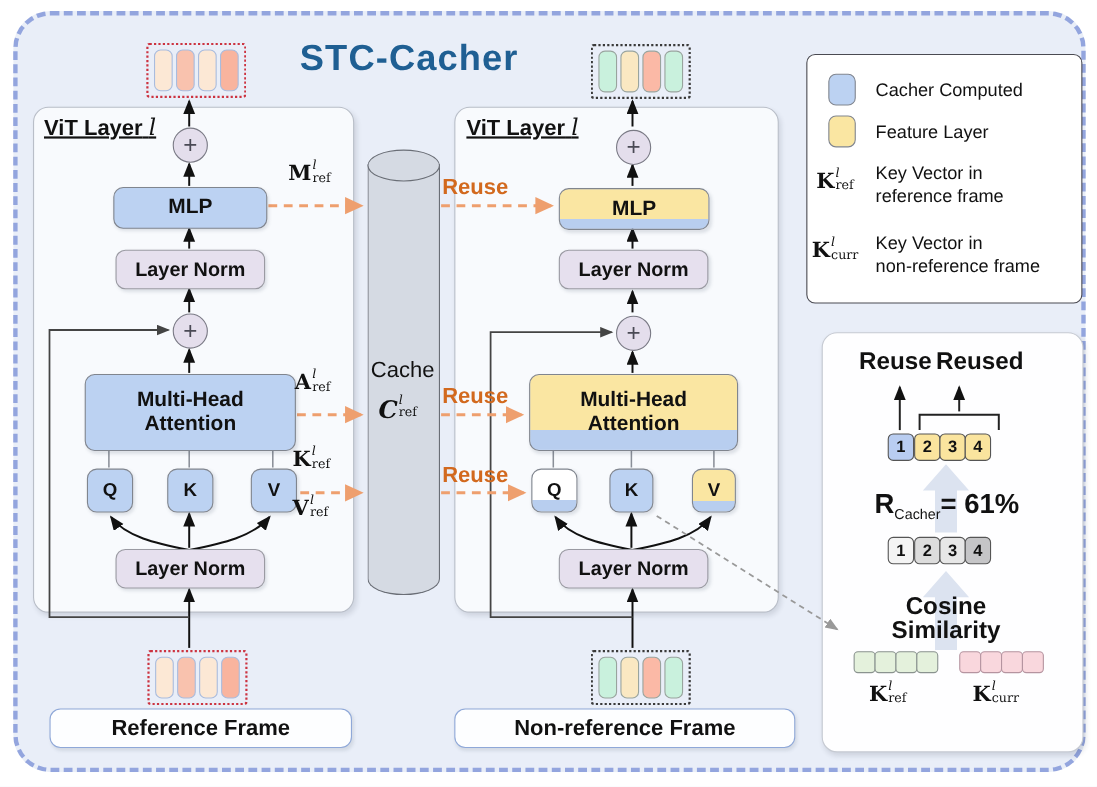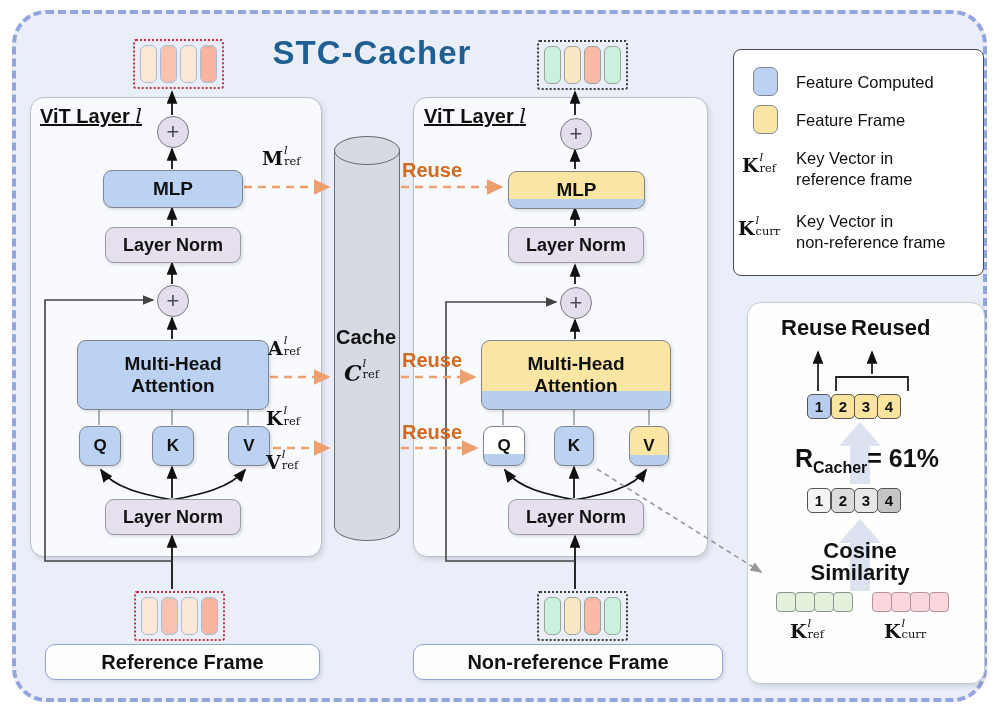--- a/index.html
+++ b/index.html
@@ -27,21 +27,21 @@
     border-radius:3px;z-index:3;}
   .tokbox.dark{border-color:#3A3A3A;}
   .tok{width:15px;height:36px;border-radius:6px;border:1.5px solid #A9BCDE;}
   .tok.g{border-color:#99A49E;}
   .cyl-body{position:absolute;left:334px;top:149px;width:64px;height:391px;background:var(--cylinder);
     border-left:1.5px solid var(--cylinder-border);border-right:1.5px solid var(--cylinder-border);
     border-bottom:1.5px solid var(--cylinder-border);border-radius:0 0 34px 34px / 0 0 15px 15px;z-index:2;}
   .cyl-top{position:absolute;left:334px;top:136px;width:64px;height:27px;background:var(--cylinder);
     border:1.5px solid var(--cylinder-border);border-radius:50%;z-index:2;}
   .cache-label{position:absolute;left:330px;top:326px;width:72px;text-align:center;
-    font-size:20px;font-weight:700;z-index:3;}
+    font-size:20px;font-weight:400;z-index:3;}
   .mlabel{position:absolute;font-family:"DejaVu Serif",serif;color:#101010;display:flex;
     align-items:flex-start;z-index:4;}
   .mlabel .letter{font-weight:bold;font-size:19px;line-height:1;}
   .mlabel .stack{display:inline-flex;flex-direction:column;margin-left:1px;margin-top:-4px;
     font-size:11.5px;line-height:11px;}
   .mlabel .stack i{font-family:"DejaVu Serif",serif;}
   .mlabel.script .letter{font-style:italic;font-weight:600;font-size:22px;}
   .reuse-txt{position:absolute;font-size:20px;font-weight:600;color:var(--orange-text);z-index:4;}
   .frame-tag{position:absolute;height:34px;background:#FDFEFF;border:1.5px solid #8FA8D8;
     border-radius:10px;display:flex;align-items:center;justify-content:center;
@@ -49,21 +49,21 @@
   .legend{position:absolute;left:733px;top:49px;width:249px;height:225px;background:#FFF;
     border:1.6px solid #4A4A52;border-radius:8px;z-index:2;}
   .swatch{position:absolute;width:23px;height:27px;border-radius:7px;border:1.5px solid #80858E;z-index:3;}
   .leg-txt{position:absolute;font-size:16.5px;font-weight:500;z-index:3;line-height:21px;}
   .ratio-panel{position:absolute;left:747px;top:302px;width:236px;height:380px;background:#FEFEFF;
     border:1px solid #C6CAD2;border-radius:14px;box-shadow:2px 3px 5px rgba(50,60,80,.14);z-index:1;}
   .rc-head{position:absolute;font-size:22px;font-weight:600;z-index:3;}
   .sq-tok{position:absolute;width:22px;height:23px;border:1.6px solid #555;border-radius:5px;
     display:flex;align-items:center;justify-content:center;font-size:15px;font-weight:600;z-index:3;}
   .ratio-formula{position:absolute;left:795px;top:444px;z-index:3;font-weight:600;font-size:25px;}
-  .ratio-formula sub{font-size:16px;font-weight:700;text-align:center;}
+  .ratio-formula sub{font-size:13px;font-weight:400;text-align:center;}
   .cos-txt{position:absolute;left:770px;width:180px;text-align:center;font-size:22px;font-weight:600;z-index:3;}
   .mini-sq{position:absolute;width:18px;height:18px;border-radius:4px;border:1.5px solid #8A938F;z-index:3;}
   svg.wires{position:absolute;left:0;top:0;z-index:2;pointer-events:none;}
 </style>
 </head>
 <body>
 
 <div class="stage">
 
   <div class="frame-bg"></div>
@@ -283,23 +283,23 @@
 
   <div class="frame-tag" style="left:45px;top:644px;width:273px;">
       <span>Reference Frame</span>
     </div>
   <div class="frame-tag" style="left:413px;top:644px;width:308px;">
       <span>Non-reference Frame</span>
     </div>
 
   <div class="legend"></div>
   <div class="swatch" style="left:753px;top:67px;background:var(--blue-box);"></div>
-  <div class="leg-txt" style="left:796px;top:72px;">Feature Computed</div>
+  <div class="leg-txt" style="left:796px;top:72px;">Cacher Computed</div>
   <div class="swatch" style="left:753px;top:105px;background:var(--yellow-box);"></div>
-  <div class="leg-txt" style="left:796px;top:110px;">Feature Frame</div>
+  <div class="leg-txt" style="left:796px;top:110px;">Feature Layer</div>
   <div class="mlabel" style="left:742px;top:156px;">
     <span class="letter">K</span>
     <span class="stack">
         <i>l</i>
         <span>ref</span>
       </span>
   </div>
   <div class="leg-txt" style="left:796px;top:148px;">
     <span>Key Vector in</span><br><span>reference frame</span>
   </div>

